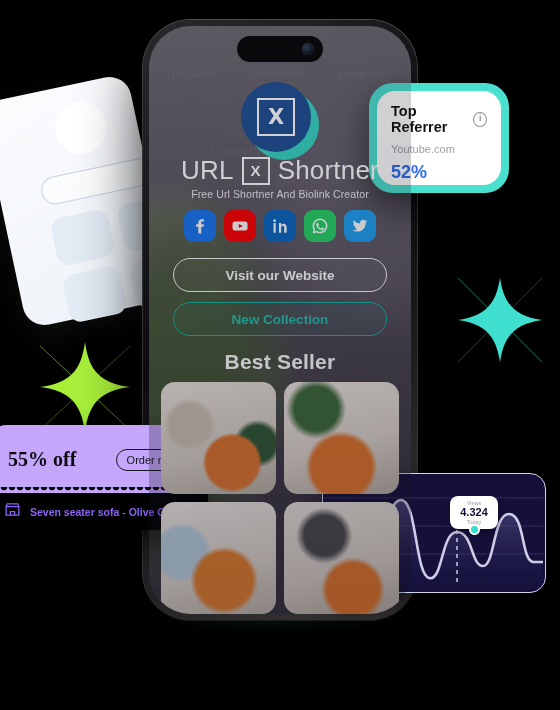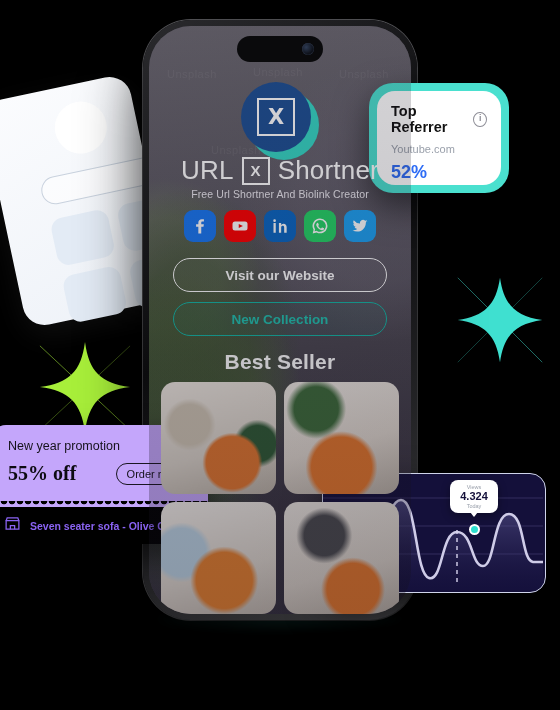--- a/index.html
+++ b/index.html
@@ -137,21 +137,21 @@
     radial-gradient(circle at 4px 0, #000 3.3px, transparent 3.6px) repeat-x;
     background-size:8px 8px;background-color:#c4a6fb;}
   .coupon-bot{background:#000;padding:8px 12px;display:flex;align-items:center;gap:9px;}
   .coupon-bot .label{color:#8a63f2;font-size:10.5px;font-weight:700;}
 
   
   .chartcard{position:absolute;left:322px;top:473px;width:222px;height:118px;
     background:#14103a;border-radius:16px;border:1.5px solid #cfd4ea;overflow:hidden;
     box-shadow:0 16px 36px rgba(0,0,0,.6);}
   .chartcard svg{display:block;}
-  .tooltip{position:absolute;left:127px;top:6px;width:48px;background:#fff;border-radius:8px;
+  .tooltip{position:absolute;left:127px;top:22px;width:48px;background:#fff;border-radius:8px;
     padding:4px 5px;box-sizing:border-box;text-align:center;
     box-shadow:0 3px 8px rgba(0,0,0,.35);}
   .tt-label{color:#9aa0ab;font-size:5.5px;}
   .tt-val{color:#14103a;font-size:11px;font-weight:700;line-height:13px;}
   .tt-sub{color:#9aa0ab;font-size:5.5px;}
   .tt-arrow{position:absolute;left:50%;transform:translateX(-50%);bottom:-4px;width:0;height:0;
     border-left:4px solid transparent;border-right:4px solid transparent;border-top:5px solid #fff;}
   .dot{position:absolute;left:146px;top:50px;width:11px;height:11px;border-radius:50%;
     background:#2ee0cf;border:2.5px solid #fff;box-sizing:border-box;}
 </style>
@@ -275,21 +275,20 @@
         <span>Top Referrer</span>
         <span class="ref-info">i</span>
       </div>
       <div class="ref-sub">Youtube.com</div>
       <div class="ref-val">52%</div>
     </div>
   </div>
 
   <div class="coupon">
     <div class="coupon-top">
-      <div class="coupon-title">New year promotion</div>
       <div class="coupon-row">
         <div class="coupon-off">55% off</div>
         <div class="coupon-cta">Order now!</div>
       </div>
     </div>
     <div class="zigzag"></div>
     <div class="coupon-bot">
       <span>
         <svg width="17" height="17" viewBox="0 0 24 24" fill="none" stroke="#8a63f2" stroke-width="1.8">
           <path d="M3 8l1.5-4h15L21 8"></path>

